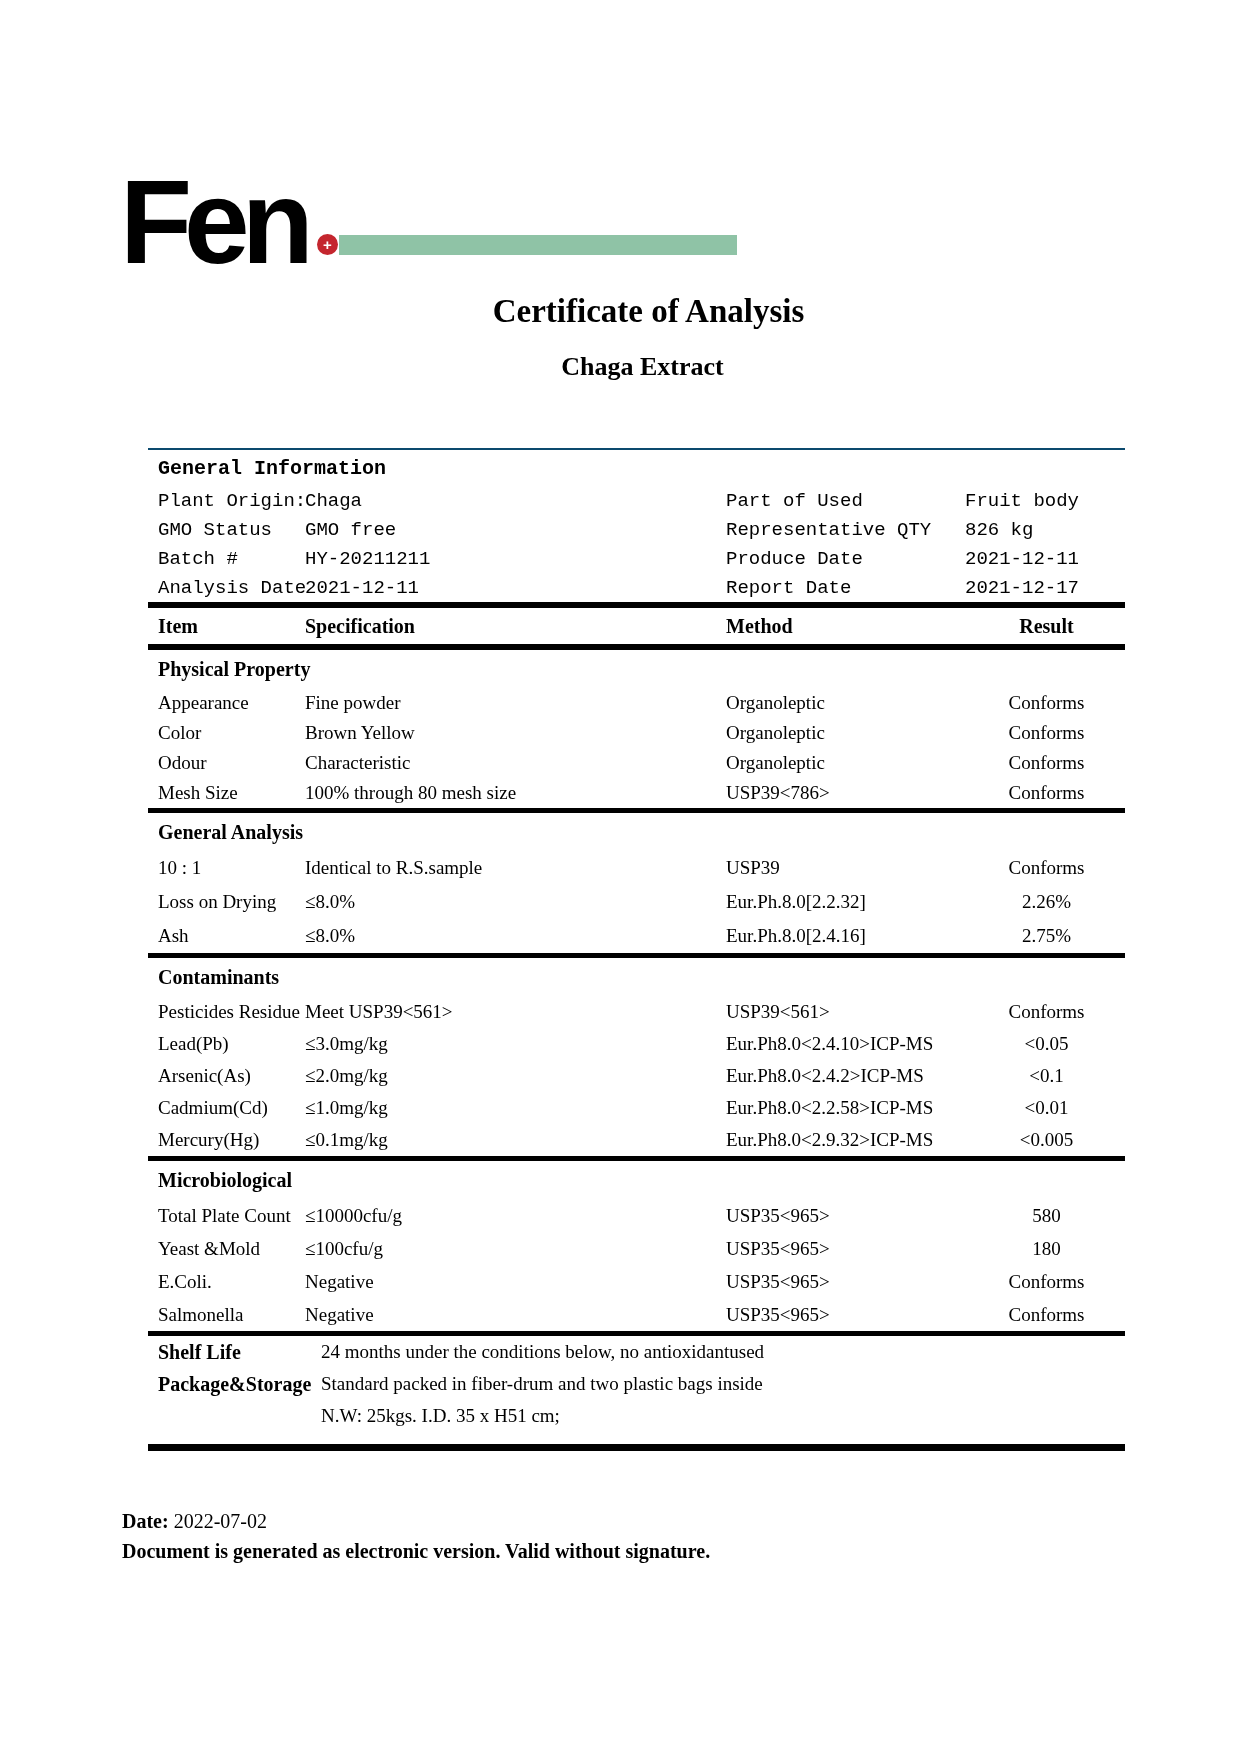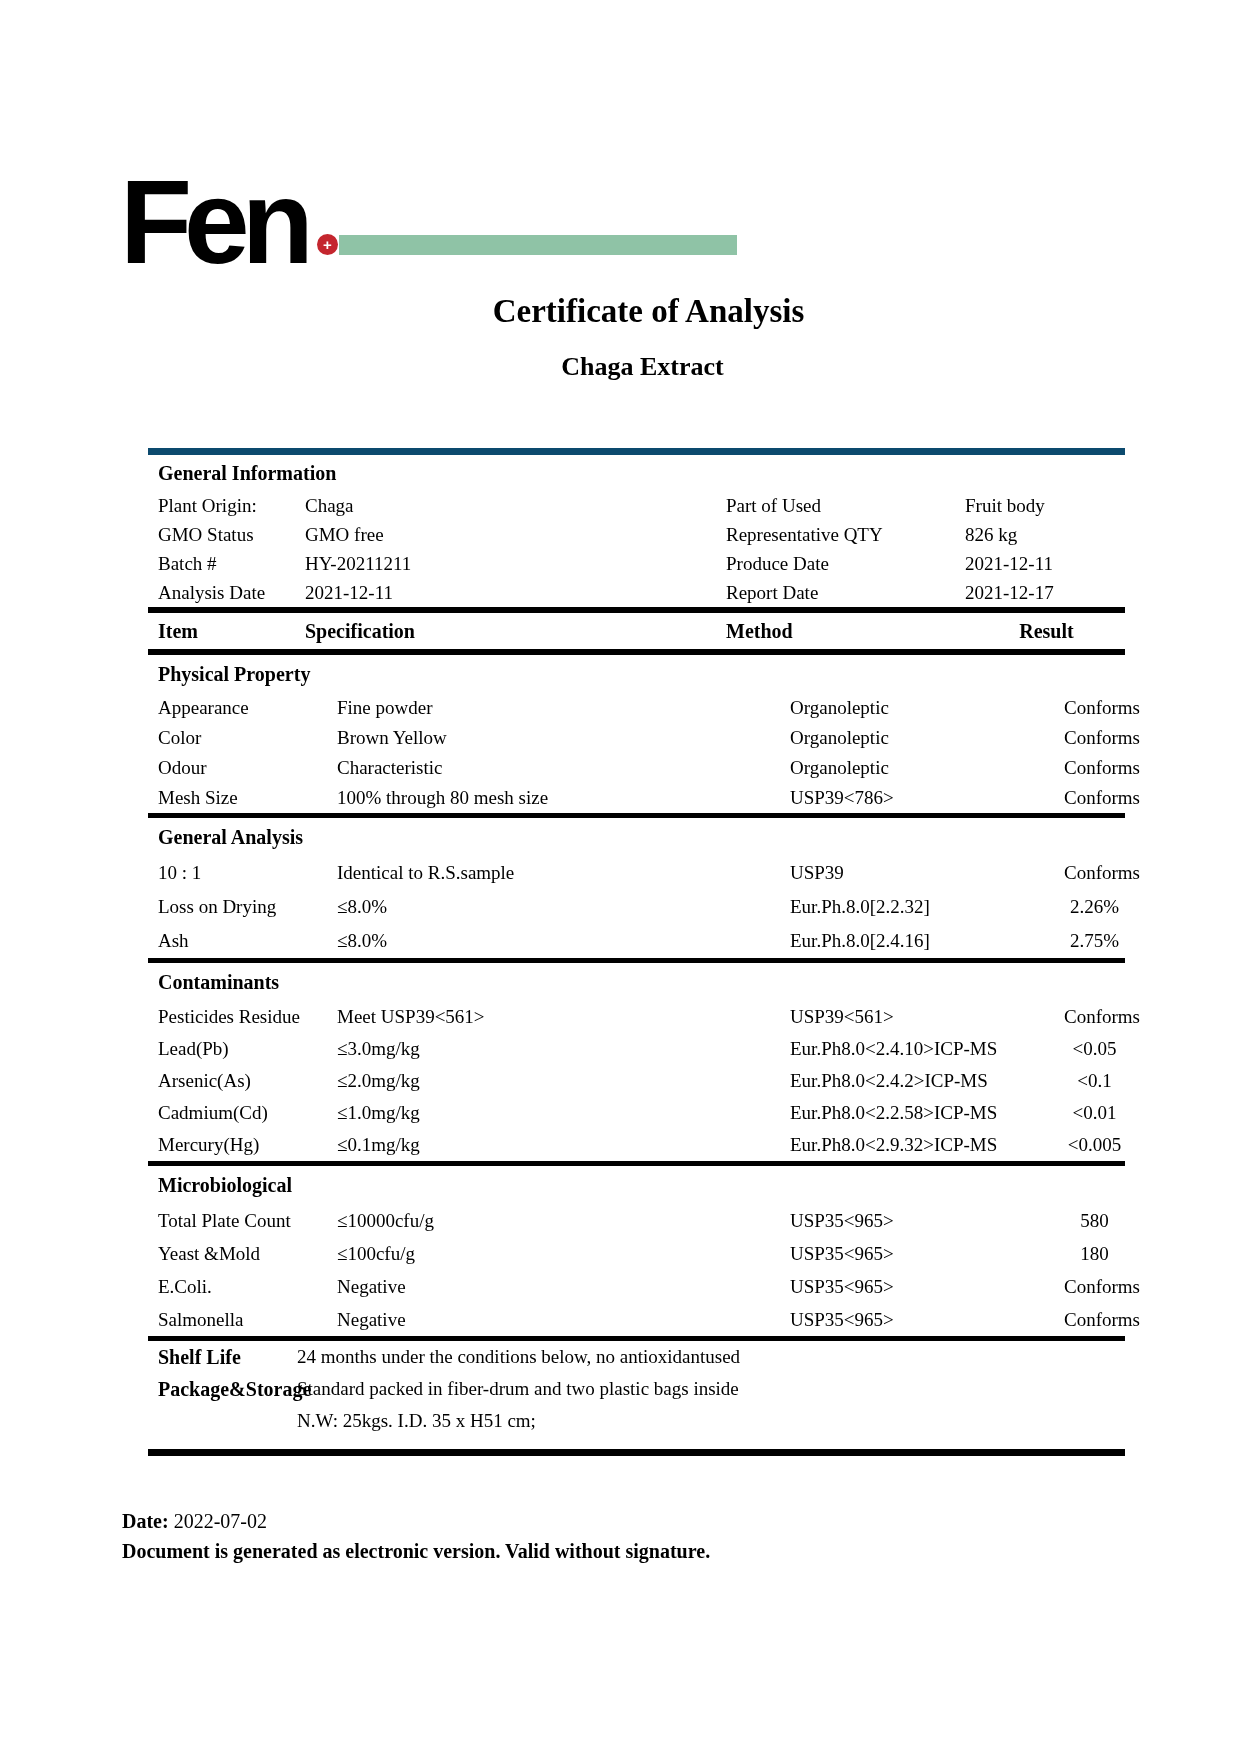--- a/index.html
+++ b/index.html
@@ -32,21 +32,21 @@
     position:absolute;top:293px;left:160px;width:977px;
     text-align:center;font-size:33px;font-weight:bold;
   }
   .subtitle{
     position:absolute;top:352px;left:154px;width:977px;
     text-align:center;font-size:26px;font-weight:bold;
   }
 
   
   .coa-table{position:absolute;left:148px;top:448px;width:977px;font-size:19px;}
-  .ginfo-block{border-top:7px solid #0c4a6e;}
+  .ginfo-block{border-top:2px solid #0c4a6e;font-family:Liberation Mono, monospace;}
   .sec-heading{
     height:38px;display:flex;align-items:center;
     font-weight:bold;font-size:20px;padding-left:10px;white-space:nowrap;
   }
   .ginfo-block .sec-heading{height:36px;}
   .grow{
     display:grid;grid-template-columns:147px 421px 239px 1fr;
     height:29px;align-items:center;
   }
   .grow span{padding-left:10px;white-space:nowrap;}
@@ -54,33 +54,32 @@
     border-top:6px solid #000;border-bottom:6px solid #000;
     display:grid;grid-template-columns:147px 421px 252px 1fr;
     height:36px;align-items:center;font-weight:bold;font-size:20px;
   }
   .colhead .c1,.colhead .c2,.colhead .c3{padding-left:10px;}
   .colhead .c4{text-align:center;}
   .section{border-bottom:5px solid #000;}
   .drow{
     display:grid;grid-template-columns:147px 421px 252px 1fr;
     align-items:center;
-    gap:32px;
   }
   .sec0 .drow{height:30px;}
   .sec1 .drow{height:34px;}
   .sec2 .drow{height:32px;}
   .sec3 .drow{height:33px;}
   .drow .c1,.drow .c2,.drow .c3{padding-left:10px;white-space:nowrap;}
   .drow .c4{text-align:center;white-space:nowrap;}
 
   .storage-block{border-bottom:7px solid #000;padding-bottom:12px;}
   .st-row{display:grid;grid-template-columns:147px 1fr;height:32px;align-items:center;}
   .st-label{font-weight:bold;font-size:20px;padding-left:10px;white-space:nowrap;}
-  .st-value{padding-left:2px;white-space:nowrap;}
+  .st-value{padding-left:2px;white-space:nowrap;margin-left:24px;}
 
   .footer{position:absolute;left:122px;top:1506px;font-size:20px;line-height:30px;}
   .b{font-weight:bold;}
 </style>
 </head>
 <body>
 
 <div class="page">
 
   <div>

